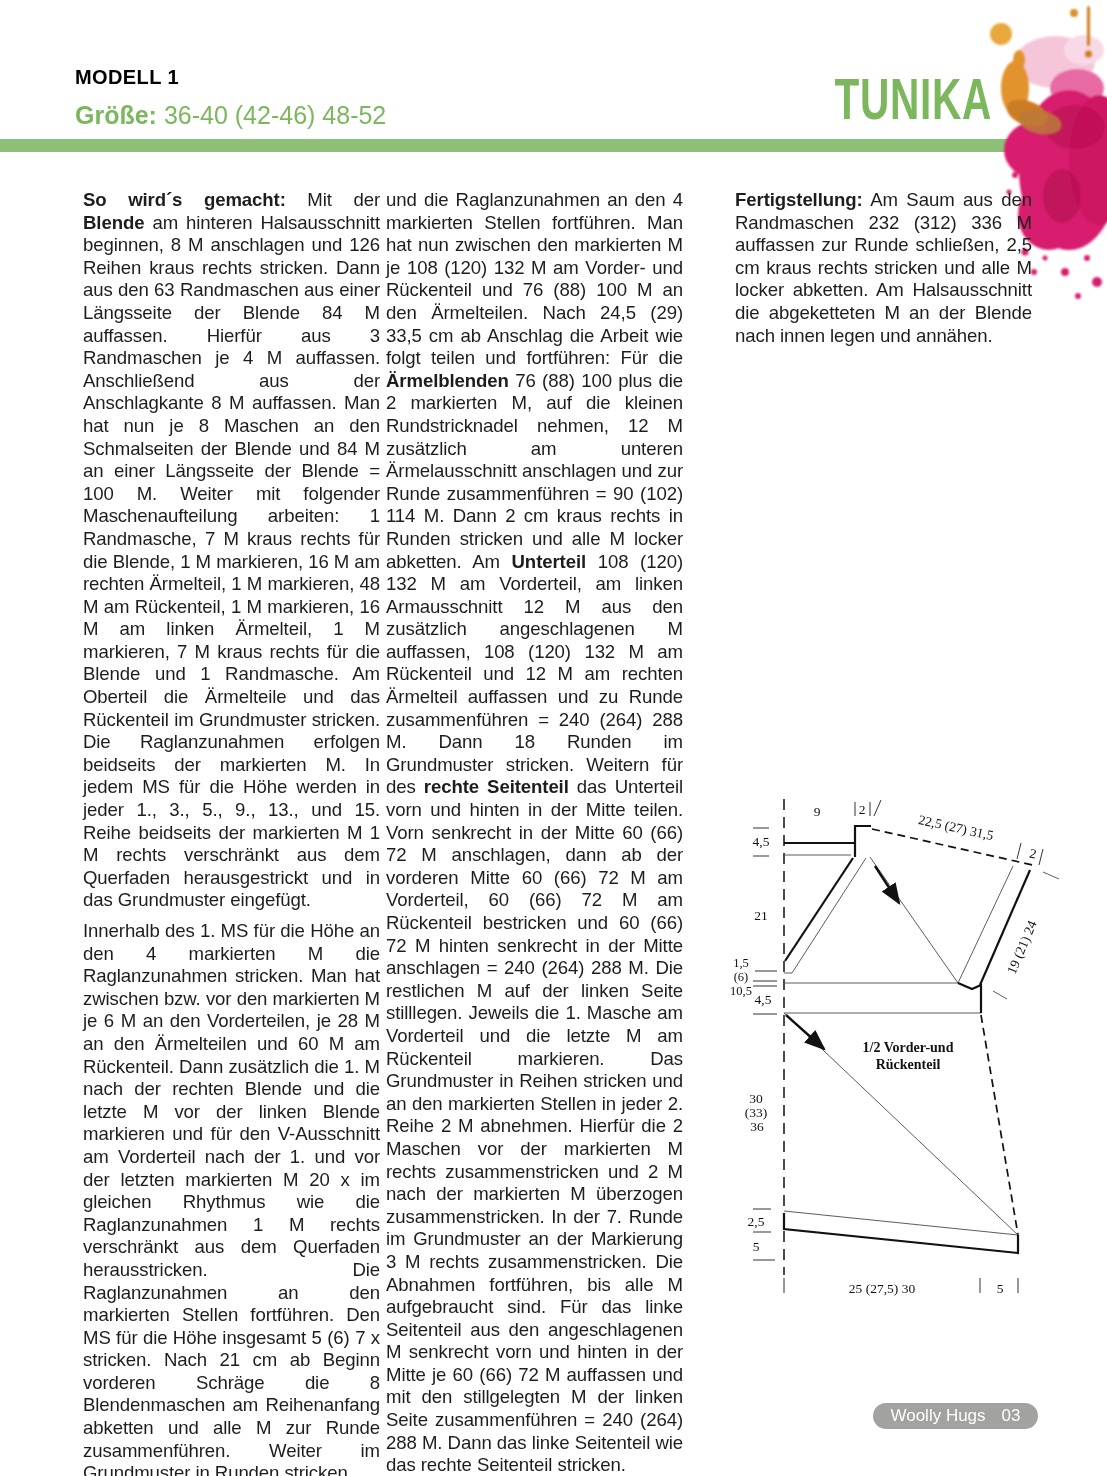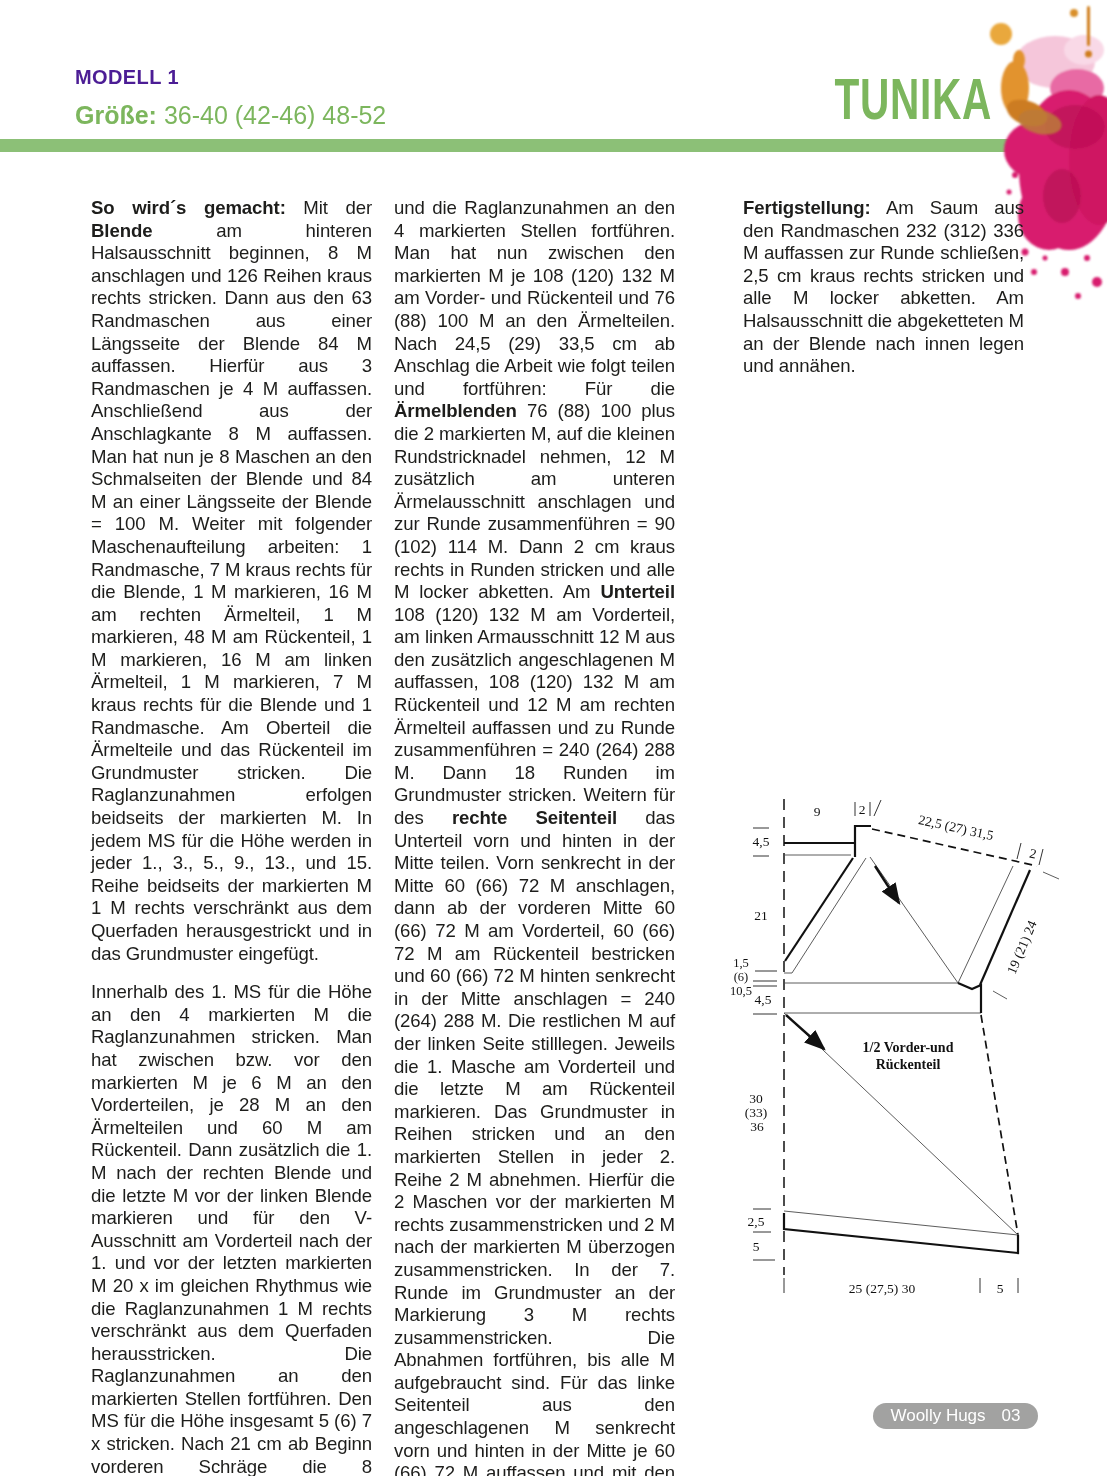--- a/index.html
+++ b/index.html
@@ -1,31 +1,31 @@
 <!DOCTYPE html>
 <html lang="de"><head>
 <meta charset="utf-8">
 <style>
   html,body{margin:0;padding:0;background:#e8e8e8;}
   .page{position:relative;width:1107px;height:1476px;background:#ffffff;overflow:hidden;
         font-family:"Liberation Sans", sans-serif;color:#1d1d1b;}
   
   .model-no{position:absolute;left:75px;top:66px;font-size:20px;font-weight:bold;
-            color:#4c1d95;letter-spacing:.4px;}
+            color:#000000;letter-spacing:.4px;}
   .size-line{position:absolute;left:75px;top:101px;font-size:25px;color:#7cb65d;}
   .size-line b{font-weight:bold;}
   .green-bar{position:absolute;left:0;top:139px;width:1018px;height:13px;background:#8cc077;}
   .tunika{position:absolute;right:115px;top:70px;font-size:58px;font-weight:bold;color:#7cb65d;
           letter-spacing:1px;transform:scaleX(.70);transform-origin:right center;line-height:1;}
   
   .splash{position:absolute;right:0;top:0;width:170px;height:310px;}
   
   .col{position:absolute;top:181px;width:313px;font-size:18.6px;line-height:22.6px;
        text-align:justify;letter-spacing:-.1px;hyphens:auto;-webkit-hyphens:auto;}
-  .col p{margin:16px;}
+  .col p{margin:8px;}
   .col b{font-weight:bold;}
   .col1{left:75px;}
   .col2{left:378px;}
   .col3{left:727px;}
   
   .schematic{position:absolute;left:725px;top:783px;width:382px;height:625px;}
   .schematic text{font-family:"Liberation Serif", serif;font-size:13.5px;fill:#111;}
   .schematic text.small{font-size:12.5px;}
   .schematic text.piece{font-size:14px;font-weight:600;}
   

